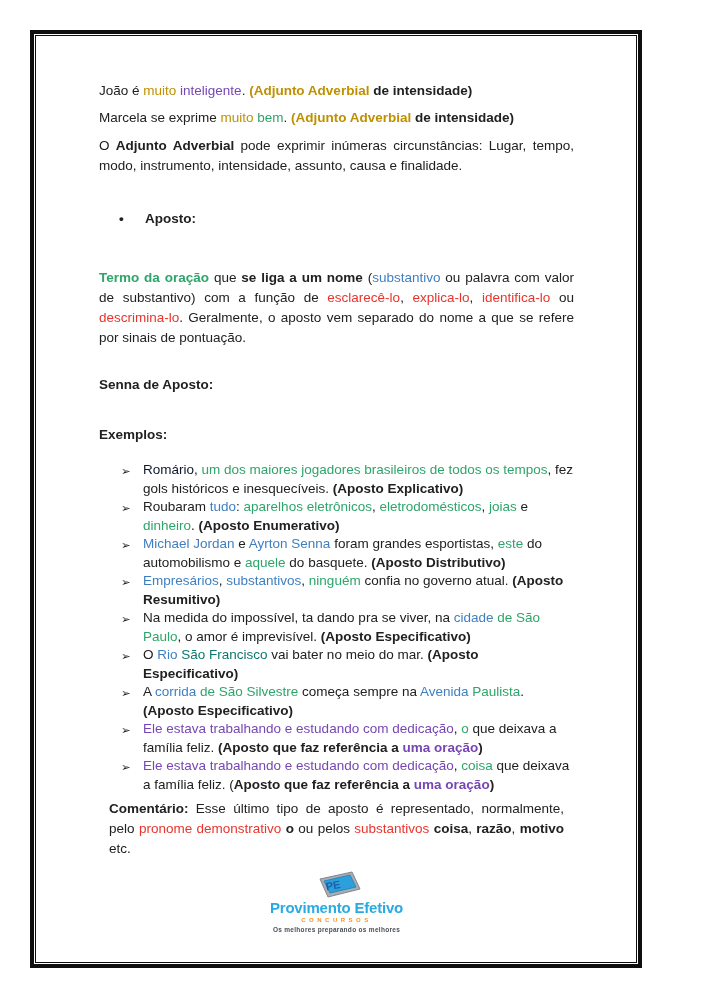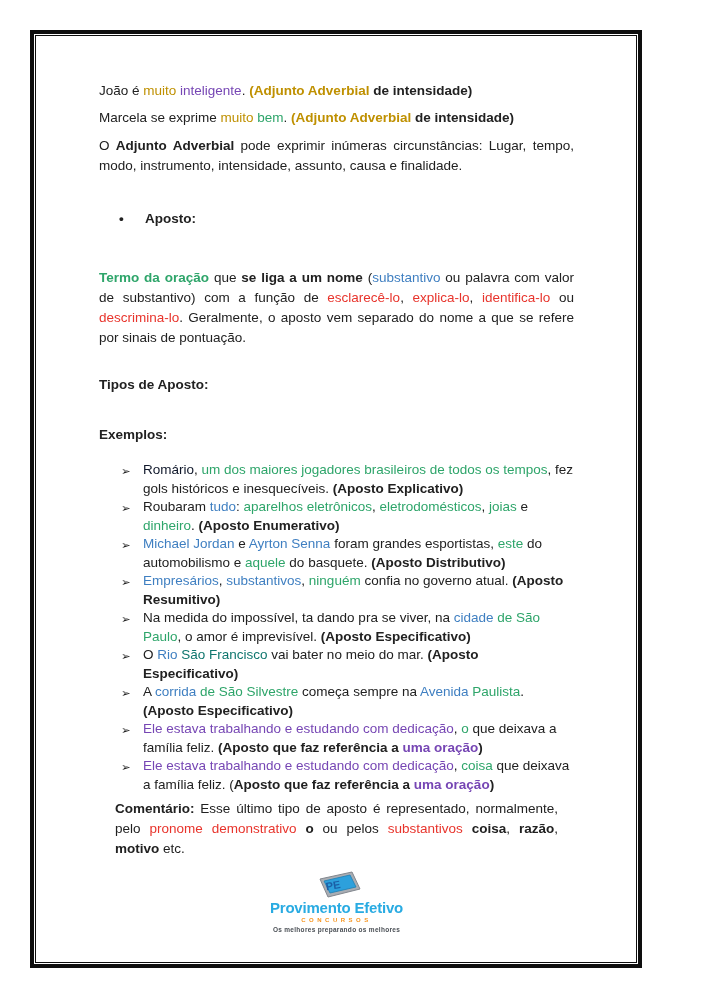--- a/index.html
+++ b/index.html
@@ -42,21 +42,21 @@
     margin: 6px 0 0;
     padding: 0 0 0 22px;
     list-style: none;
     line-height: 18.5px;
   }
   ul.examples li { position: relative; padding-left: 22px; }
   ul.examples li .marker {
     position: absolute; left: 0; top: 0.5px;
     font-size: 11.5px; color: #1c1c1c;
   }
-  .comment { margin: 5px 16px 0; }
+  .comment { margin: 5px 10px 0; }
   .footer {
     margin-top: 9px;
     display: flex; flex-direction: column; align-items: center;
   }
   .brand { font-size: 15px; font-weight: bold; letter-spacing: -0.2px; line-height: 16px; margin-top: 1px; }
   .sub { font-size: 6px; font-weight: bold; letter-spacing: 3.5px; line-height: 7px; margin-top: 1px; }
   .tagline { font-size: 6.5px; font-weight: bold; letter-spacing: 0.3px; line-height: 8px; margin-top: 2px; color:#4a4f55; }
 </style>
 </head>
 <body>
@@ -69,21 +69,21 @@
         <p class="p1"><span>João é </span><span style="color: rgb(191, 144, 0);">muito </span><span style="color: rgb(118, 70, 180);">inteligente</span><span>. </span><span style="font-weight: bold; color: rgb(191, 144, 0);">(Adjunto Adverbial </span><span style="font-weight: bold;">de intensidade)</span></p>
         <p class="p2"><span>Marcela se exprime </span><span style="color: rgb(191, 144, 0);">muito </span><span style="color: rgb(46, 165, 106);">bem</span><span>. </span><span style="font-weight: bold; color: rgb(191, 144, 0);">(Adjunto Adverbial </span><span style="font-weight: bold;">de intensidade)</span></p>
         <p class="p3 just"><span>O </span><span style="font-weight: bold;">Adjunto Adverbial</span><span> pode exprimir inúmeras circunstâncias: Lugar, tempo, modo, instrumento, intensidade, assunto, causa e finalidade.</span></p>
 
         <div class="bullet-row">
           <span class="dot">•</span><span>Aposto:</span>
         </div>
 
         <p class="p4 just"><span style="font-weight: bold; color: rgb(46, 165, 106);">Termo da oração</span><span> que </span><span style="font-weight: bold;">se liga a um nome </span><span>(</span><span style="color: rgb(63, 127, 193);">substantivo</span><span> ou palavra com valor de substantivo) com a função de </span><span style="color: rgb(232, 52, 44);">esclarecê-lo</span><span>, </span><span style="color: rgb(232, 52, 44);">explica-lo</span><span>, </span><span style="color: rgb(232, 52, 44);">identifica-lo</span><span> ou </span><span style="color: rgb(232, 52, 44);">descrimina-lo</span><span>. Geralmente, o aposto vem separado do nome a que se refere por sinais de pontuação.</span></p>
 
-        <h3 class="h-doc">Tipos de Aposto:</h3>
+        <h3 class="h-doc">Senna de Aposto:</h3>
 
         <h3 class="h-doc h-ex">Exemplos:</h3>
         <ul class="examples">
             <li><span class="marker">➢</span><span><span style="color: #0f172a;">Romário</span><span>, </span><span style="color: rgb(46, 165, 106);">um dos maiores jogadores brasileiros de todos os tempos</span><span>, fez gols históricos e inesquecíveis. </span><span style="font-weight: bold;">(Aposto Explicativo)</span></span></li>
             <li><span class="marker">➢</span><span><span>Roubaram </span><span style="color: rgb(63, 127, 193);">tudo</span><span>: </span><span style="color: rgb(46, 165, 106);">aparelhos eletrônicos</span><span>, </span><span style="color: rgb(46, 165, 106);">eletrodomésticos</span><span>, </span><span style="color: rgb(46, 165, 106);">joias</span><span> e </span><span style="color: rgb(46, 165, 106);">dinheiro</span><span>. </span><span style="font-weight: bold;">(Aposto Enumerativo)</span></span></li>
             <li><span class="marker">➢</span><span><span style="color: rgb(63, 127, 193);">Michael Jordan</span><span> e </span><span style="color: rgb(63, 127, 193);">Ayrton Senna</span><span> foram grandes esportistas, </span><span style="color: rgb(46, 165, 106);">este</span><span> do automobilismo e </span><span style="color: rgb(46, 165, 106);">aquele</span><span> do basquete. </span><span style="font-weight: bold;">(Aposto Distributivo)</span></span></li>
             <li><span class="marker">➢</span><span><span style="color: rgb(63, 127, 193);">Empresários</span><span>, </span><span style="color: rgb(63, 127, 193);">substantivos</span><span>, </span><span style="color: rgb(46, 165, 106);">ninguém</span><span> confia no governo atual. </span><span style="font-weight: bold;">(Aposto Resumitivo)</span></span></li>
             <li><span class="marker">➢</span><span><span>Na medida do impossível, ta dando pra se viver, na </span><span style="color: rgb(63, 127, 193);">cidade</span><span> </span><span style="color: rgb(46, 165, 106);">de São Paulo</span><span>, o amor é imprevisível. </span><span style="font-weight: bold;">(Aposto Especificativo)</span></span></li>
             <li><span class="marker">➢</span><span><span>O </span><span style="color: rgb(63, 127, 193);">Rio</span><span> </span><span style="color: #0f766e;">São Francisco</span><span> vai bater no meio do mar. </span><span style="font-weight: bold;">(Aposto Especificativo)</span></span></li>
             <li><span class="marker">➢</span><span><span>A </span><span style="color: rgb(63, 127, 193);">corrida</span><span> </span><span style="color: rgb(46, 165, 106);">de São Silvestre</span><span> começa sempre na </span><span style="color: rgb(63, 127, 193);">Avenida</span><span> </span><span style="color: rgb(46, 165, 106);">Paulista</span><span>. </span><span style="font-weight: bold;">(Aposto Especificativo)</span></span></li>

